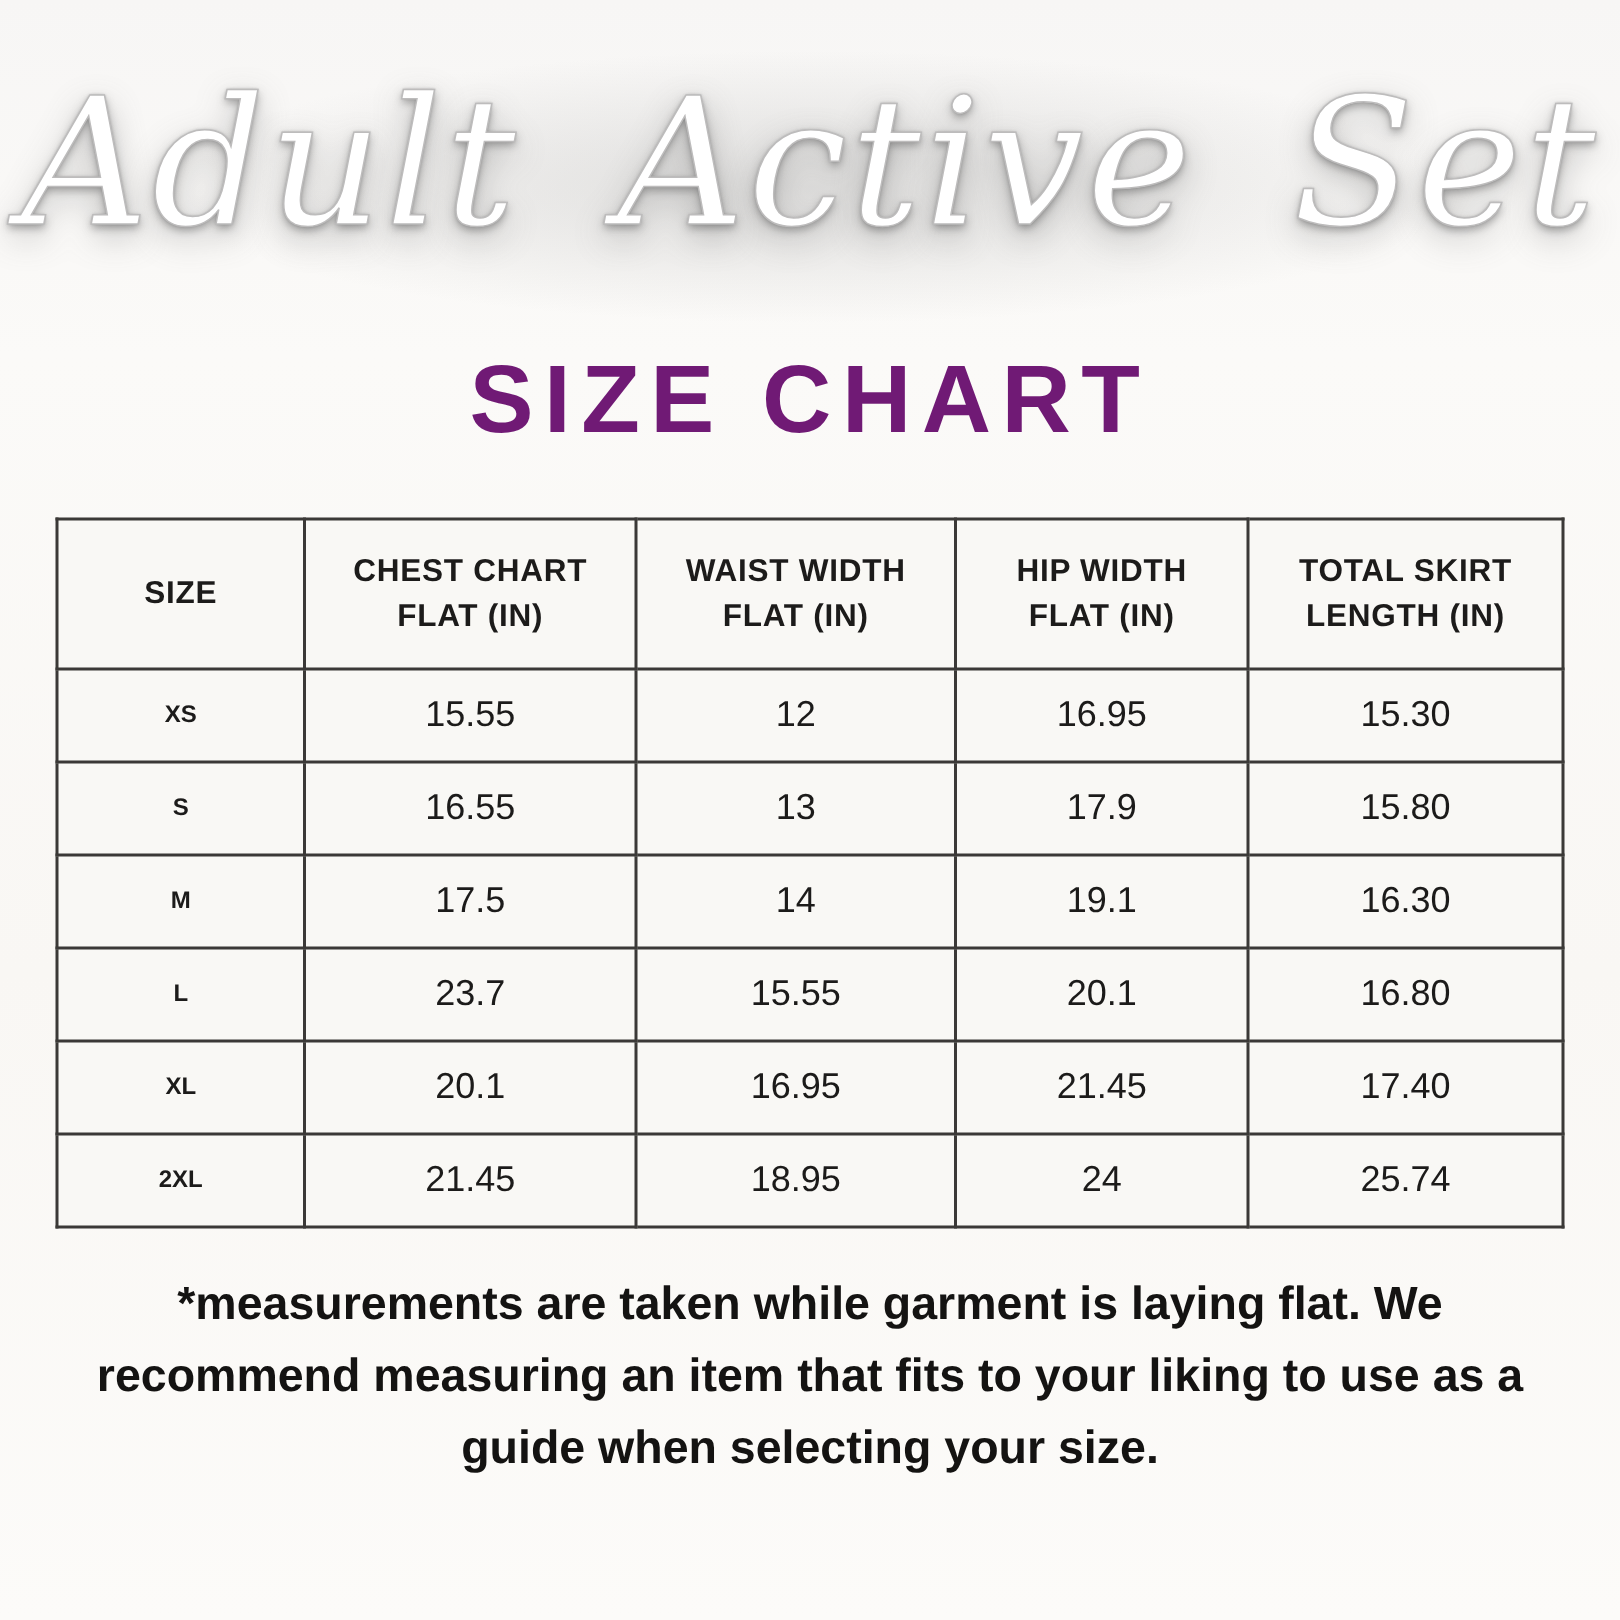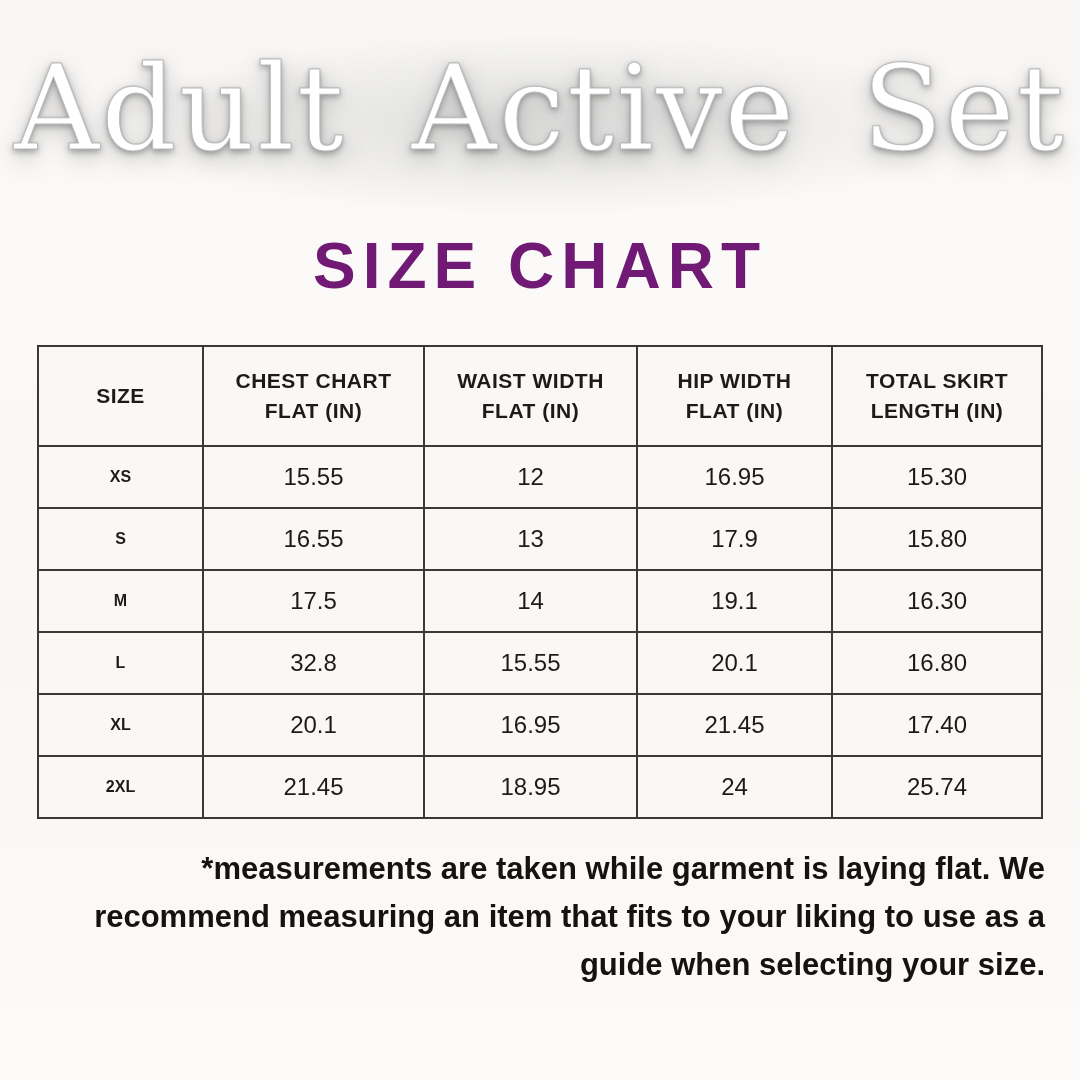--- a/index.html
+++ b/index.html
@@ -17,20 +17,21 @@
   .header {
     position: relative;
     height: 215px;
     display: flex;
     align-items: center;
     justify-content: center;
     background: radial-gradient(ellipse 620px 130px at 50% 58%, rgba(150,150,150,0.28), rgba(150,150,150,0) 70%);
   }
   .script-title {
     font-family: "DejaVu Serif", serif;
+    font-style: italic;
     font-size: 118px;
     font-weight: 400;
     letter-spacing: 2px;
     word-spacing: 26px;
     color: #ffffff;
     -webkit-text-stroke: 1px #bdbcbc;
     text-shadow:
       0 3px 6px rgba(90,90,90,0.55),
       0 8px 22px rgba(110,110,110,0.45),
       0 0 2px #aaaaaa;
@@ -77,21 +78,21 @@
     font-size: 16px;
   }
   col.c-size  { width: 165px; }
   col.c-chest { width: 221px; }
   col.c-waist { width: 213px; }
   col.c-hip   { width: 195px; }
   col.c-skirt { width: 210px; }
   .footnote {
     margin: 26px auto 0 auto;
     width: 1010px;
-    text-align: right;
+    text-align: center;
     font-size: 31px;
     font-weight: 700;
     line-height: 1.55;
     color: #141312;
   }
 </style>
 </head>
 <body>
 
 <div class="header">
@@ -148,21 +149,21 @@
     </tr>
     <tr>
       <td class="size-cell">M</td>
       <td>17.5</td>
       <td>14</td>
       <td>19.1</td>
       <td>16.30</td>
     </tr>
     <tr>
       <td class="size-cell">L</td>
-      <td>32.8</td>
+      <td>23.7</td>
       <td>15.55</td>
       <td>20.1</td>
       <td>16.80</td>
     </tr>
     <tr>
       <td class="size-cell">XL</td>
       <td>20.1</td>
       <td>16.95</td>
       <td>21.45</td>
       <td>17.40</td>

